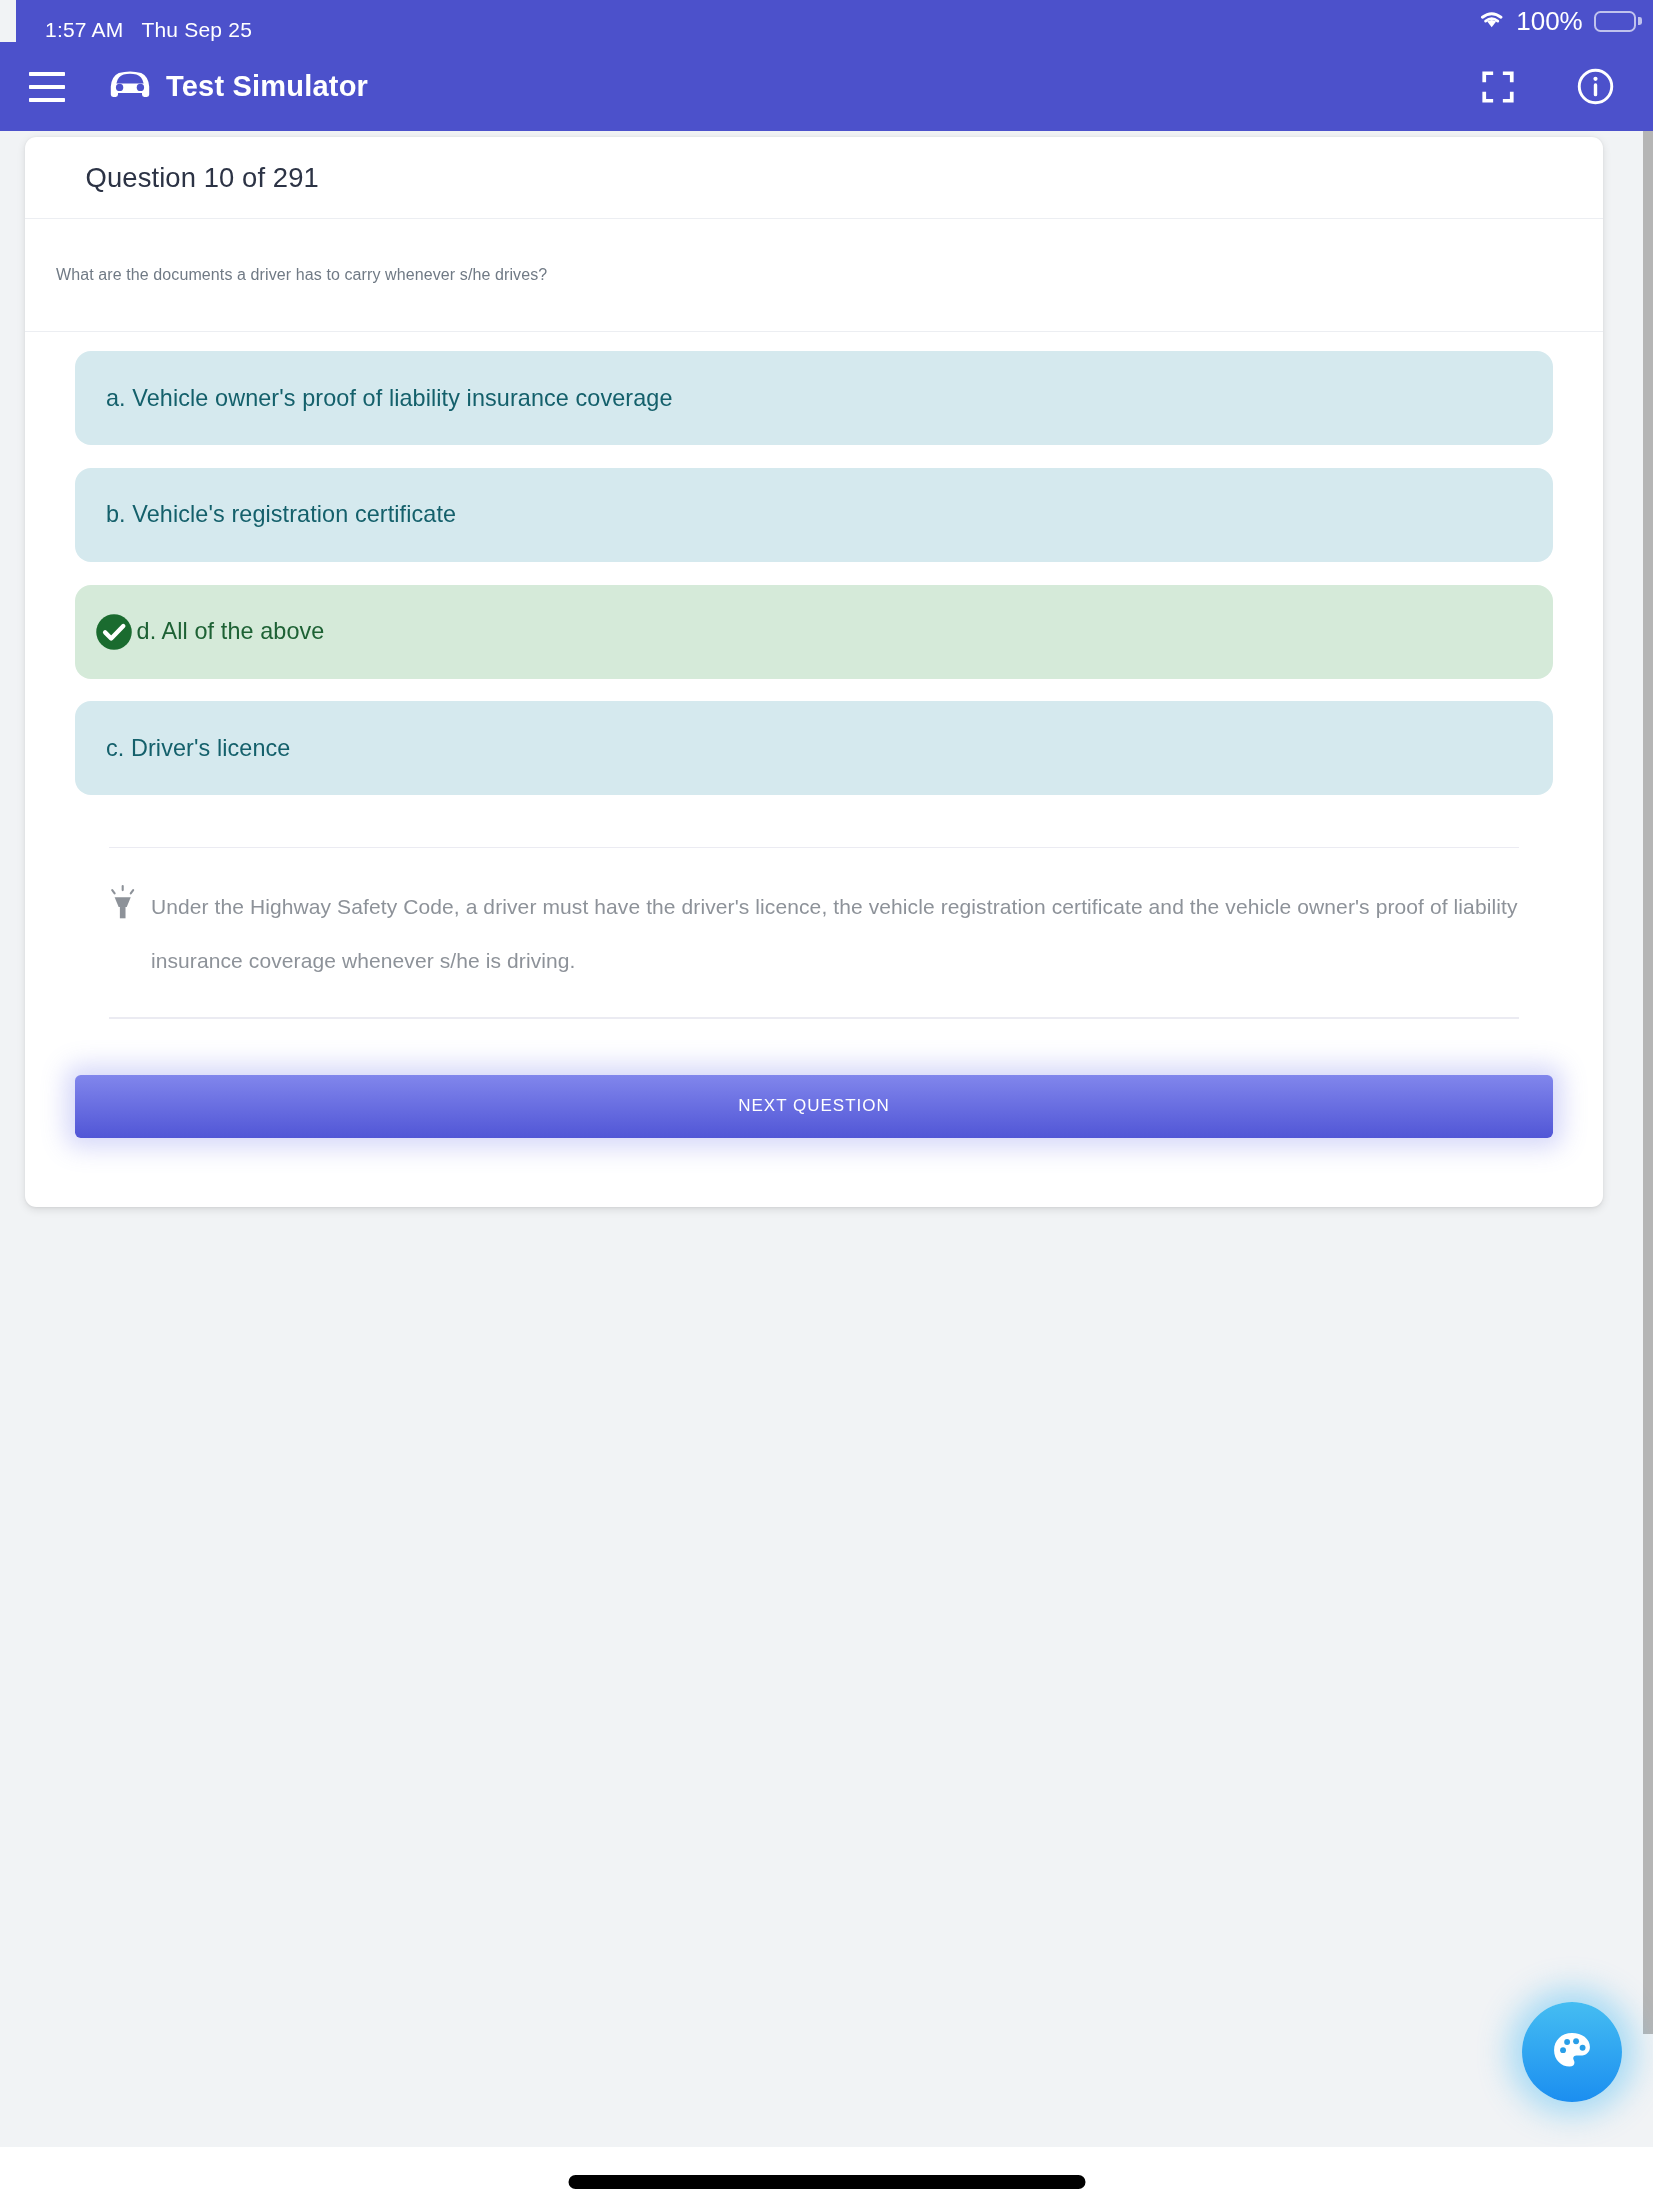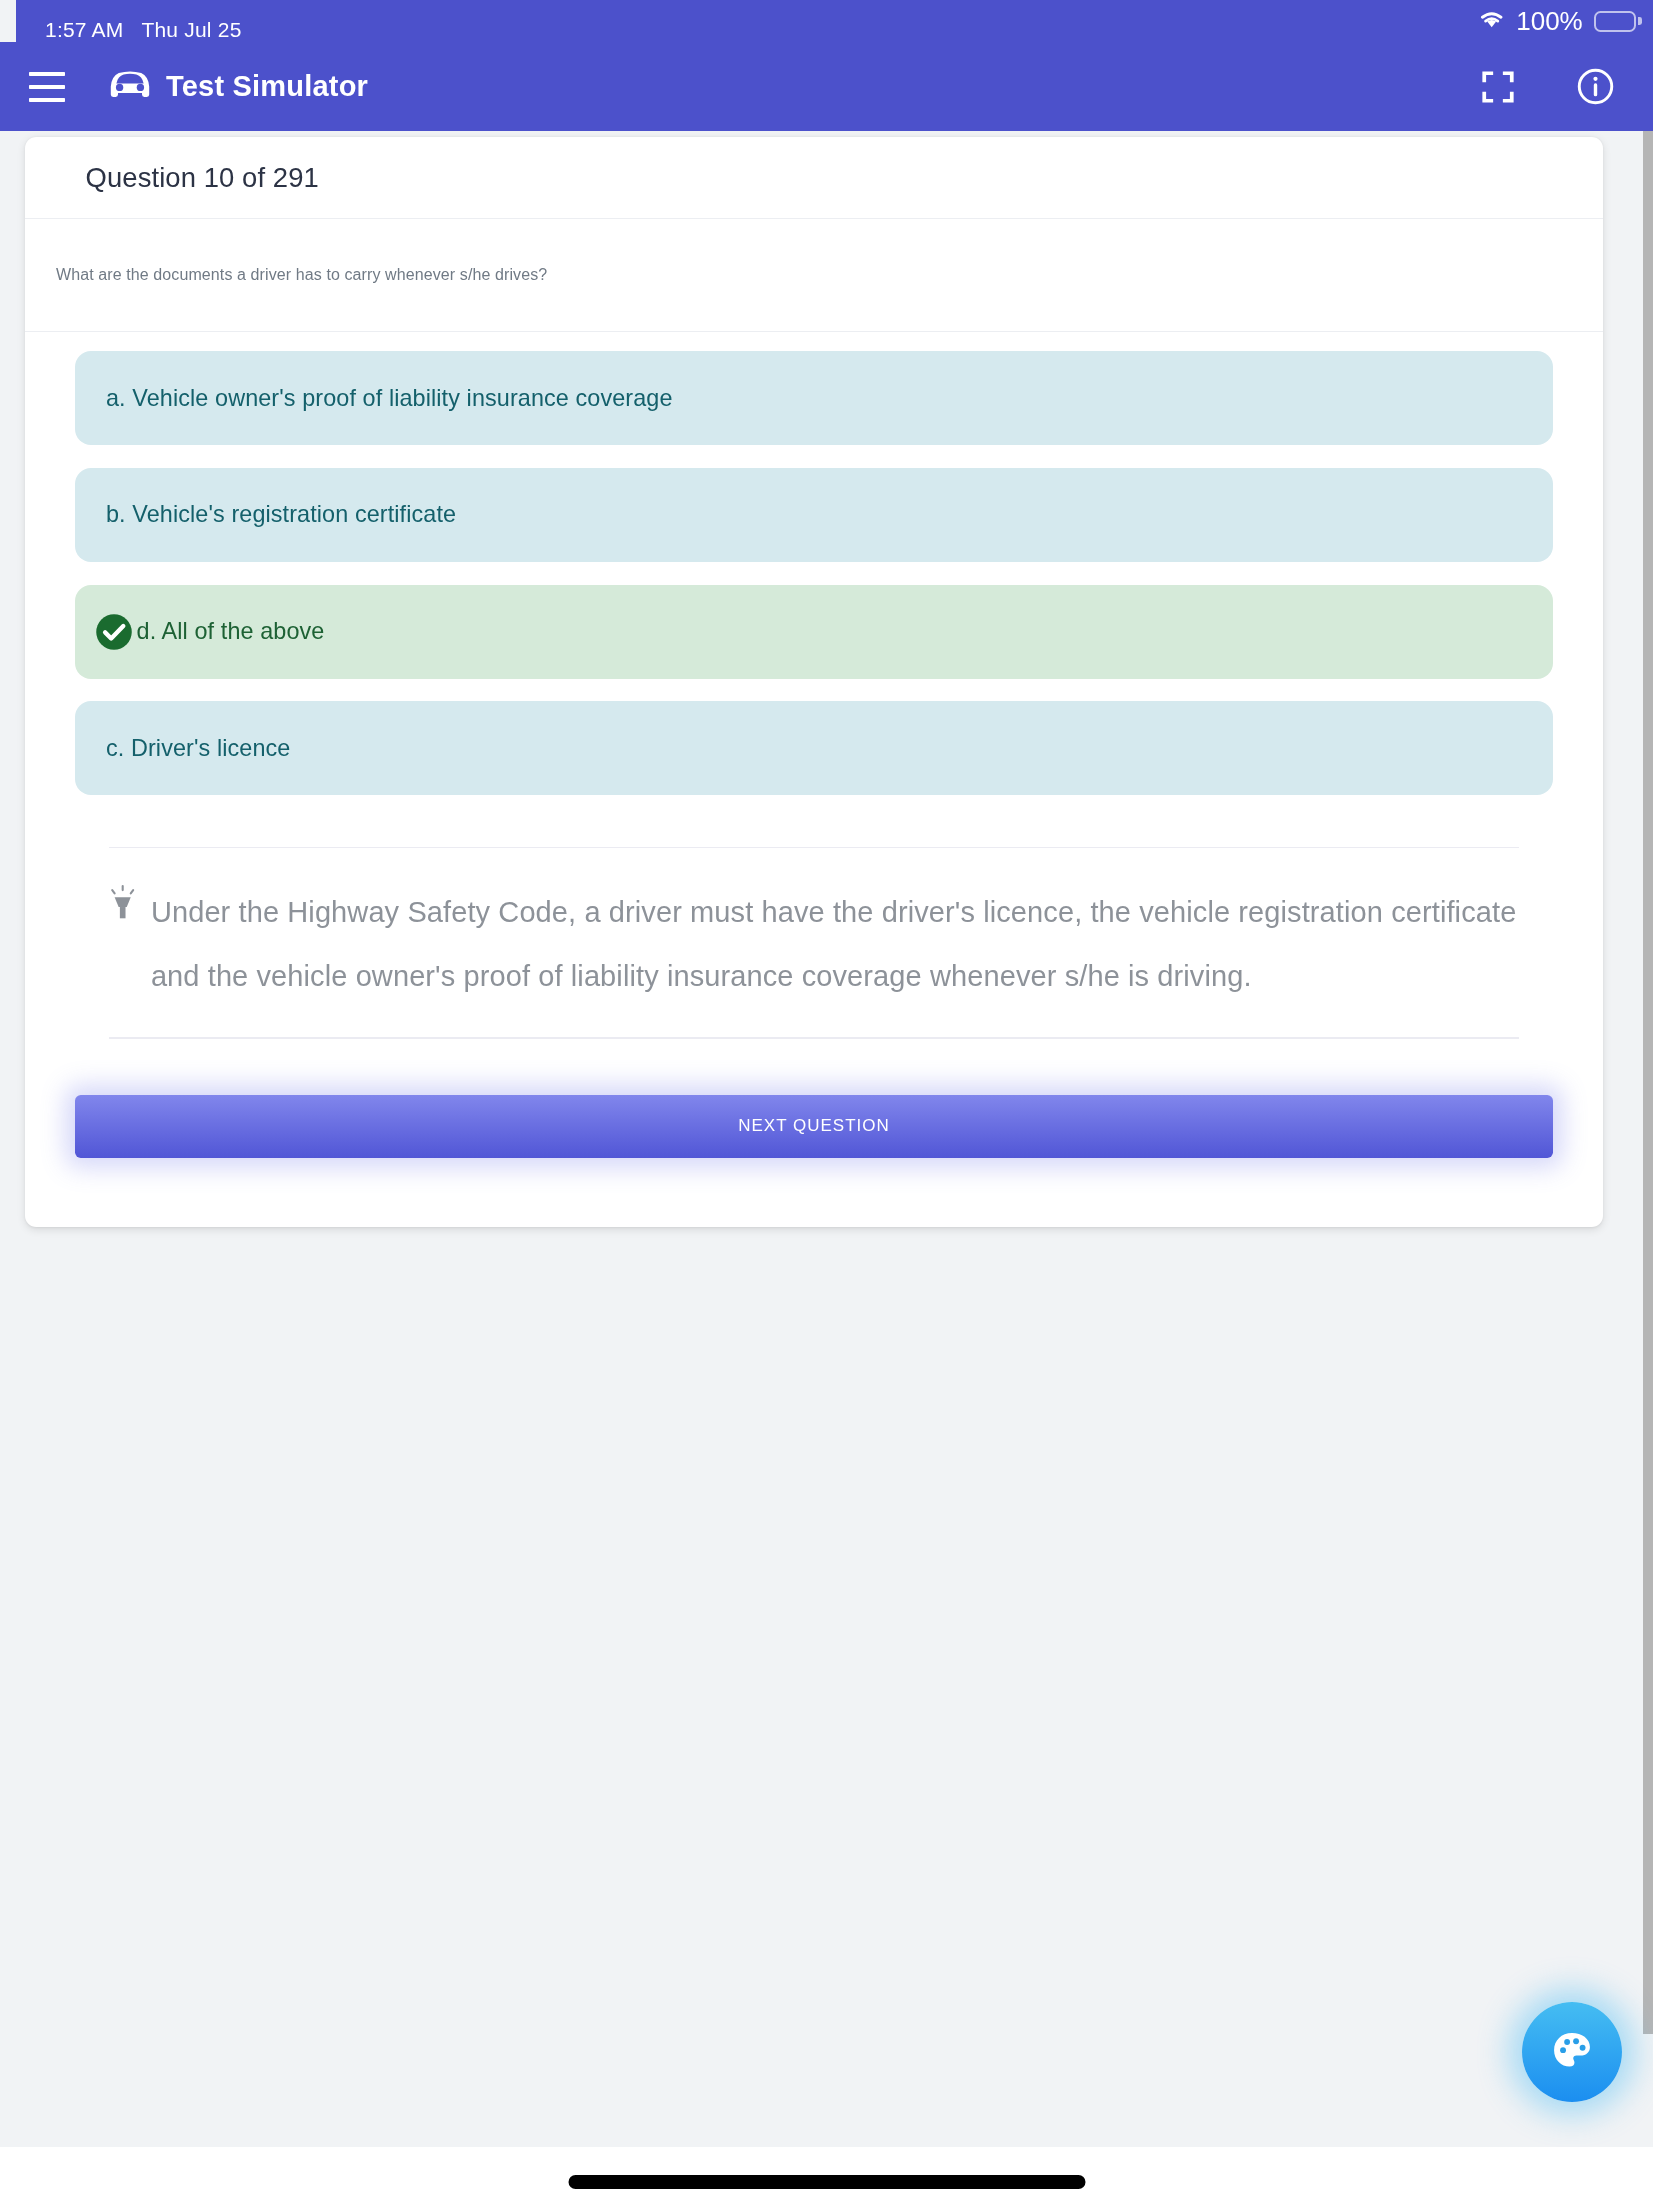--- a/index.html
+++ b/index.html
@@ -205,22 +205,22 @@
     display: flex;
     align-items: flex-start;
     gap: 14.5px;
     padding: 32px 0 29px 0;
   }
   .highlight-icon {
     flex: 0 0 auto;
     margin-top: 4.8px;
   }
   .explanation-text {
-    font-size: 29px;
-    line-height: 64px;
+    font-size: 21px;
+    line-height: 54px;
     color: #8d9299;
     letter-spacing: 0.1px;
   }
 
   
   .button-area {
     padding: 36px 50px 69px 50px;
   }
   .next-button {
     width: 100%;
@@ -291,21 +291,21 @@
   }
 </style>
 </head>
 <body>
 
 <div id="app">
 
   <div class="status-bar">
     <div class="status-left">
       <span>1:57 AM</span>
-      <span>Thu Jul 25</span>
+      <span>Thu Sep 25</span>
     </div>
     <div class="status-right">
       <span class="wifi-icon">
         <svg width="27.4" height="21" viewBox="0 0 34 26">
           <path d="M17 22.5 L11.5 15.5 Q17 11.5 22.5 15.5 Z" fill="#ffffff"></path>
           <path d="M5.5 10.2 Q17 1.5 28.5 10.2" stroke="#ffffff" stroke-width="3.6" fill="none" stroke-linecap="round"></path>
           <path d="M9.4 15 Q17 8.9 24.6 15" stroke="#ffffff" stroke-width="3.4" fill="none" stroke-linecap="round"></path>
         </svg>
       </span>
       <span>100%</span>

